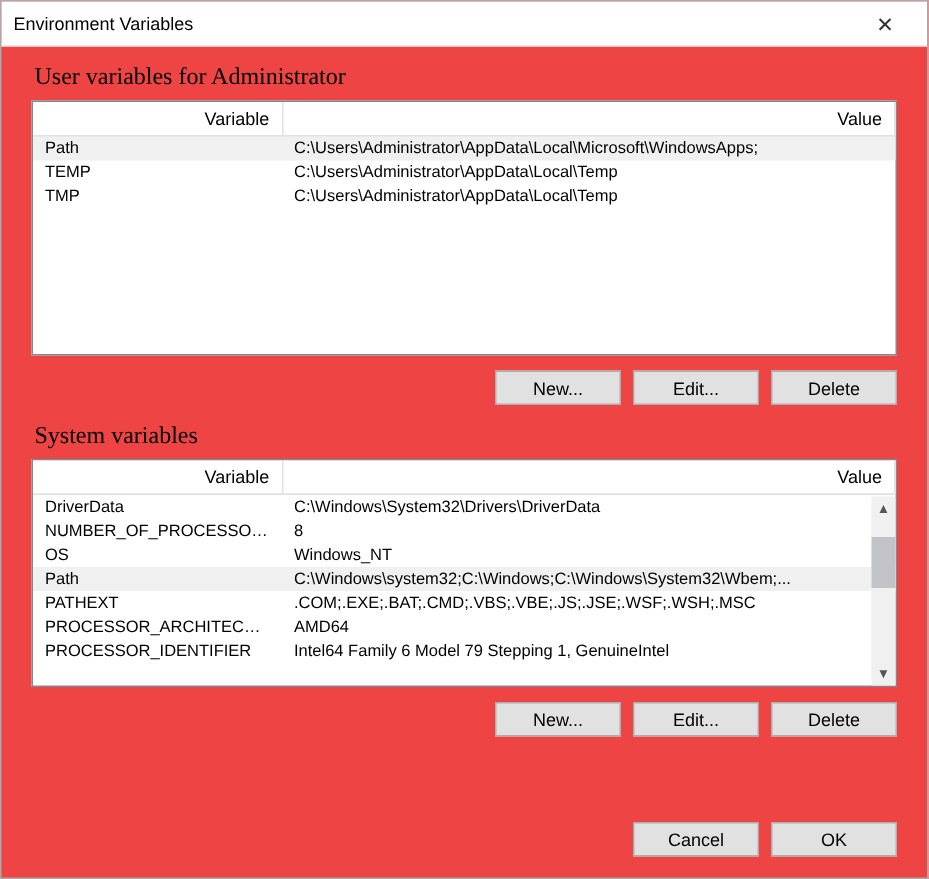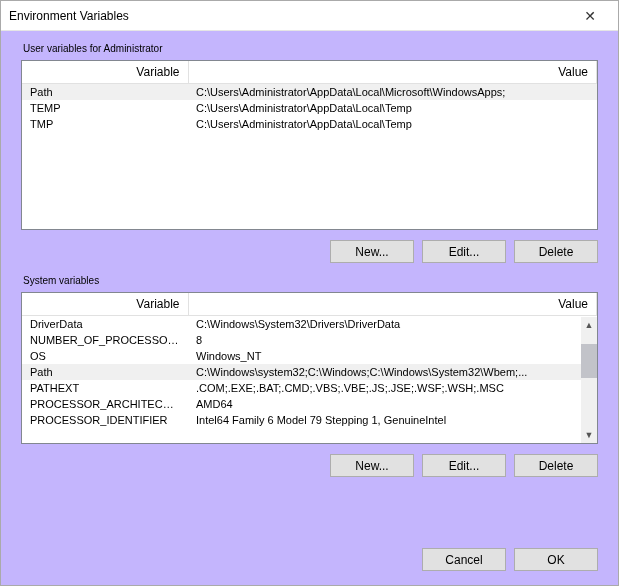--- a/index.html
+++ b/index.html
@@ -9,21 +9,21 @@
     font-size: 12px;
     background: #fff;
     color: #000;
     width: 619px;
     height: 586px;
     overflow: hidden;
   }
   .window {
     width: 619px;
     height: 586px;
-    background: #c4b5fd;
+    background: #ef4444;
     border: 1px solid #aaa;
     display: flex;
     flex-direction: column;
   }
   .titlebar {
     height: 30px;
     background: #fff;
     display: flex;
     align-items: center;
     padding: 0 8px;
@@ -47,24 +47,25 @@
   .content {
     flex: 1;
     padding: 12px 20px 16px 20px;
     display: flex;
     flex-direction: column;
   }
   .group {
     margin-bottom: 12px;
   }
   .group-label {
-    font-size: 10px;
+    font-size: 16px;
     margin-bottom: 6px;
     margin-left: 2px;
     color: #000;
+    font-family: Liberation Serif, serif;
   }
   .list-wrap {
     border: 1px solid #828790;
     background: #fff;
     width: 100%;
     position: relative;
   }
   .list-user { height: 170px; }
   .list-sys  { height: 152px; }
   .list-table {

